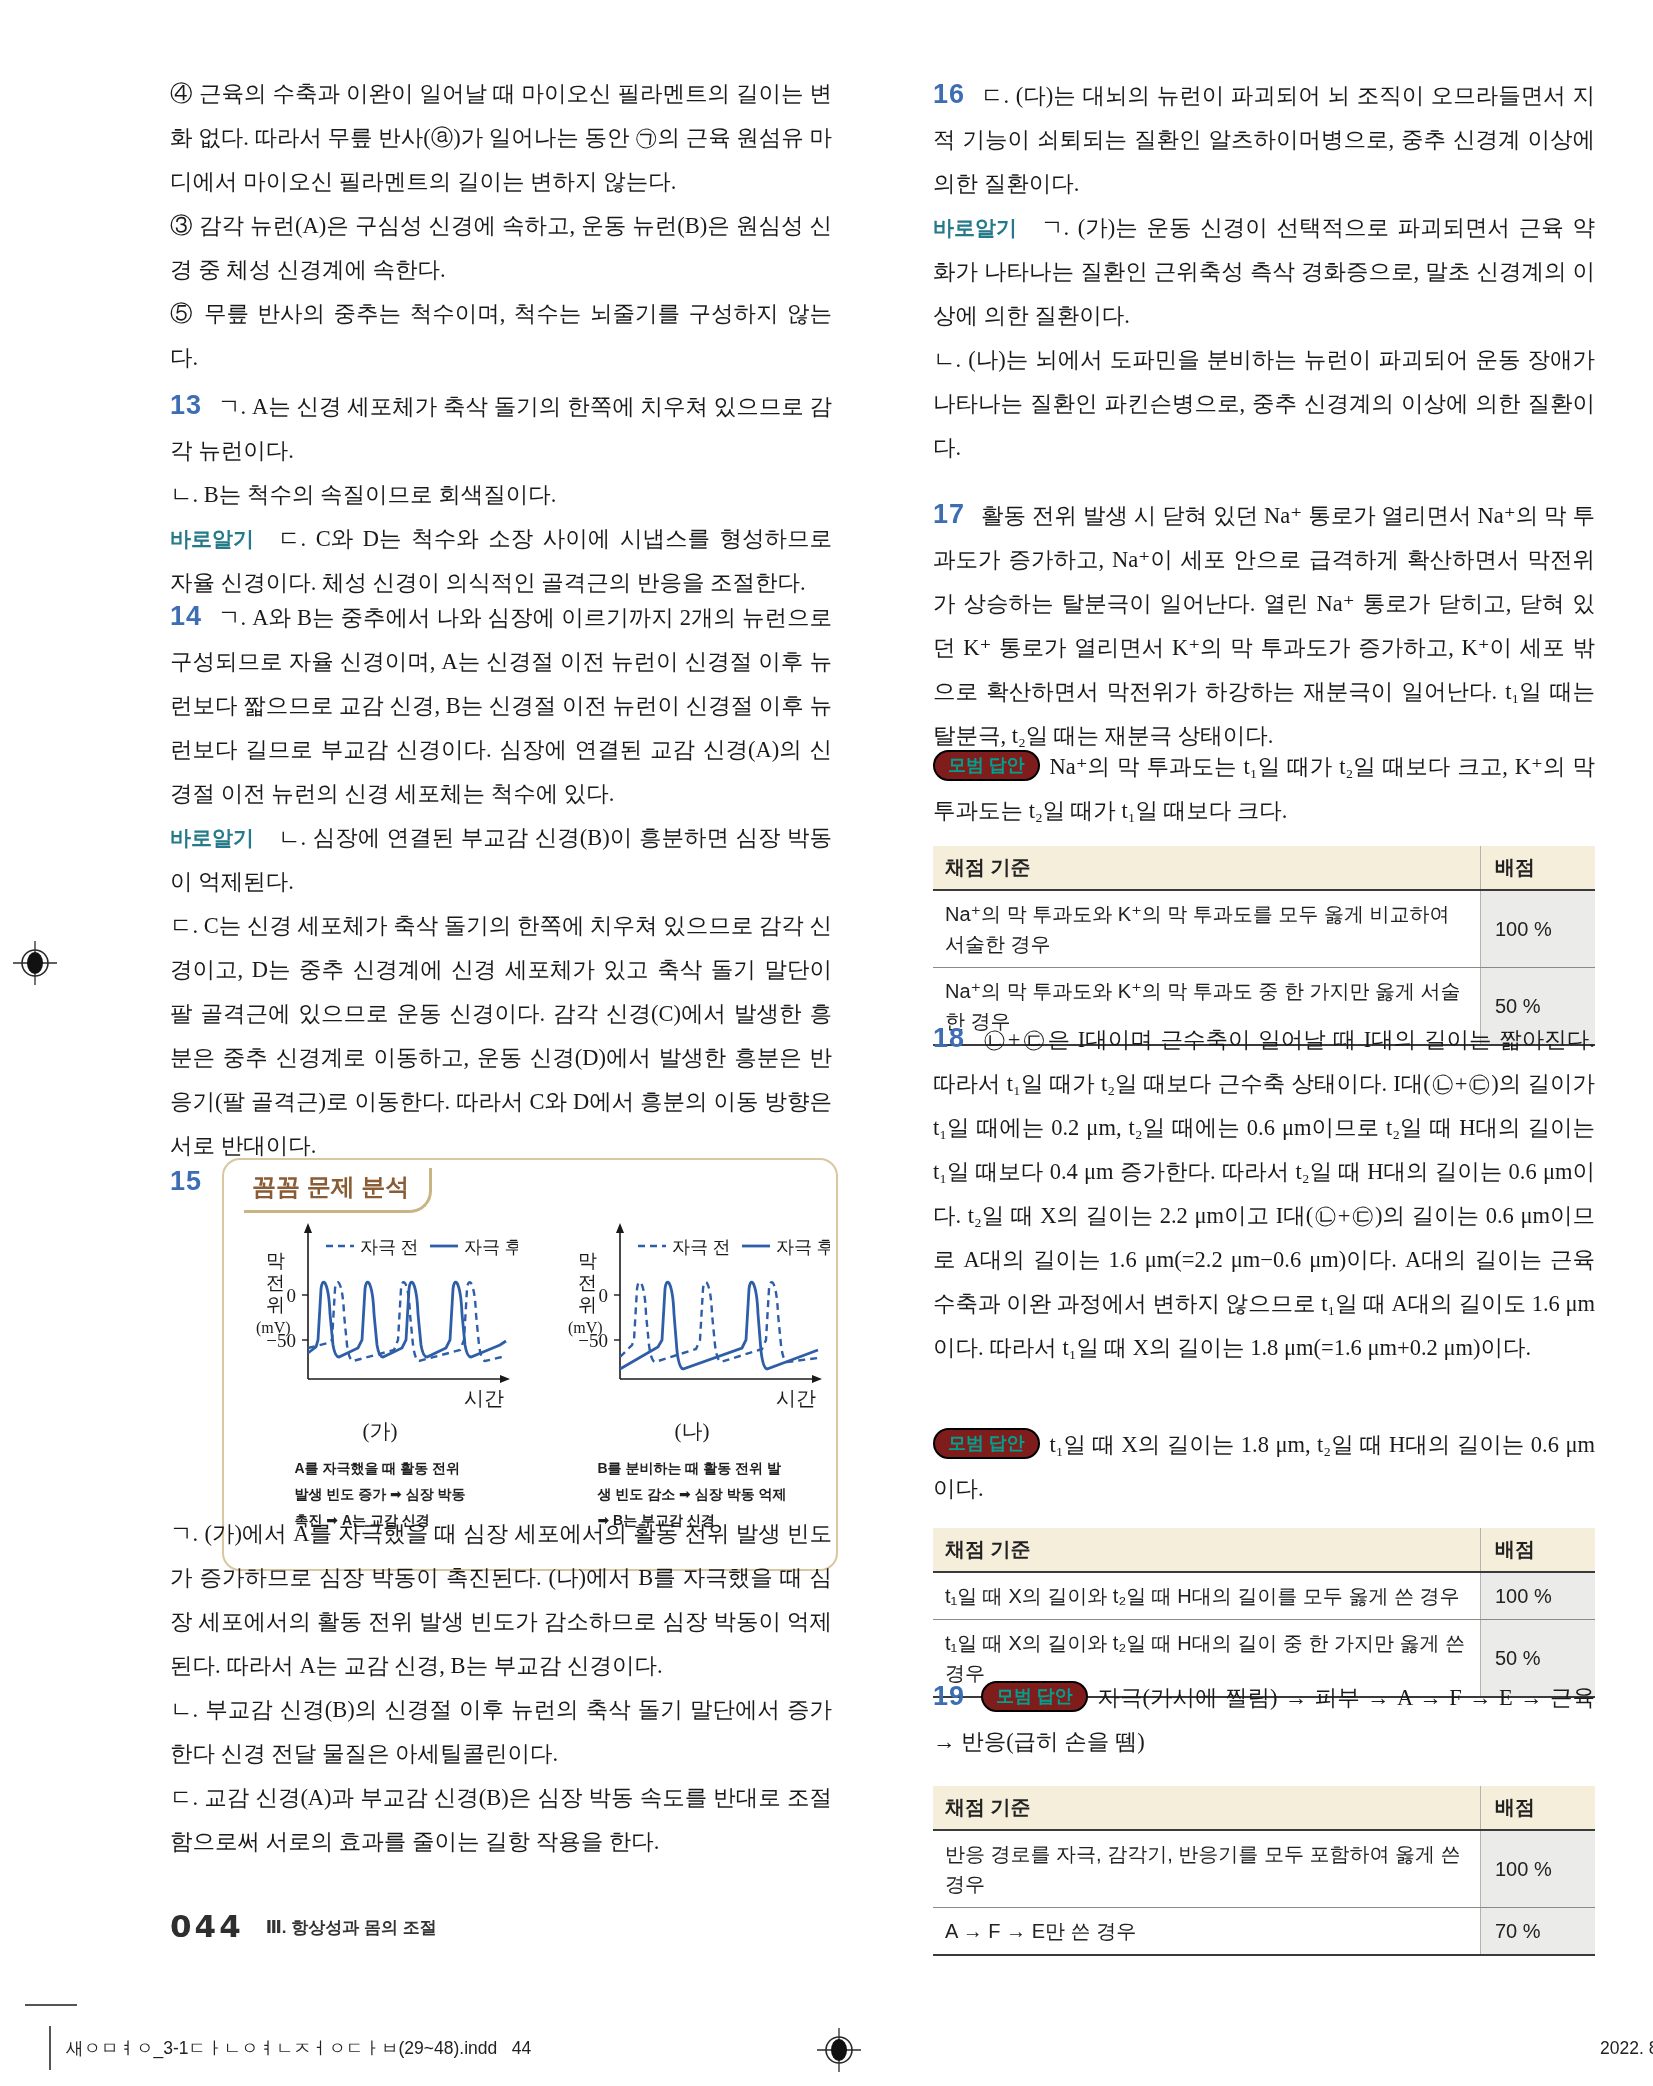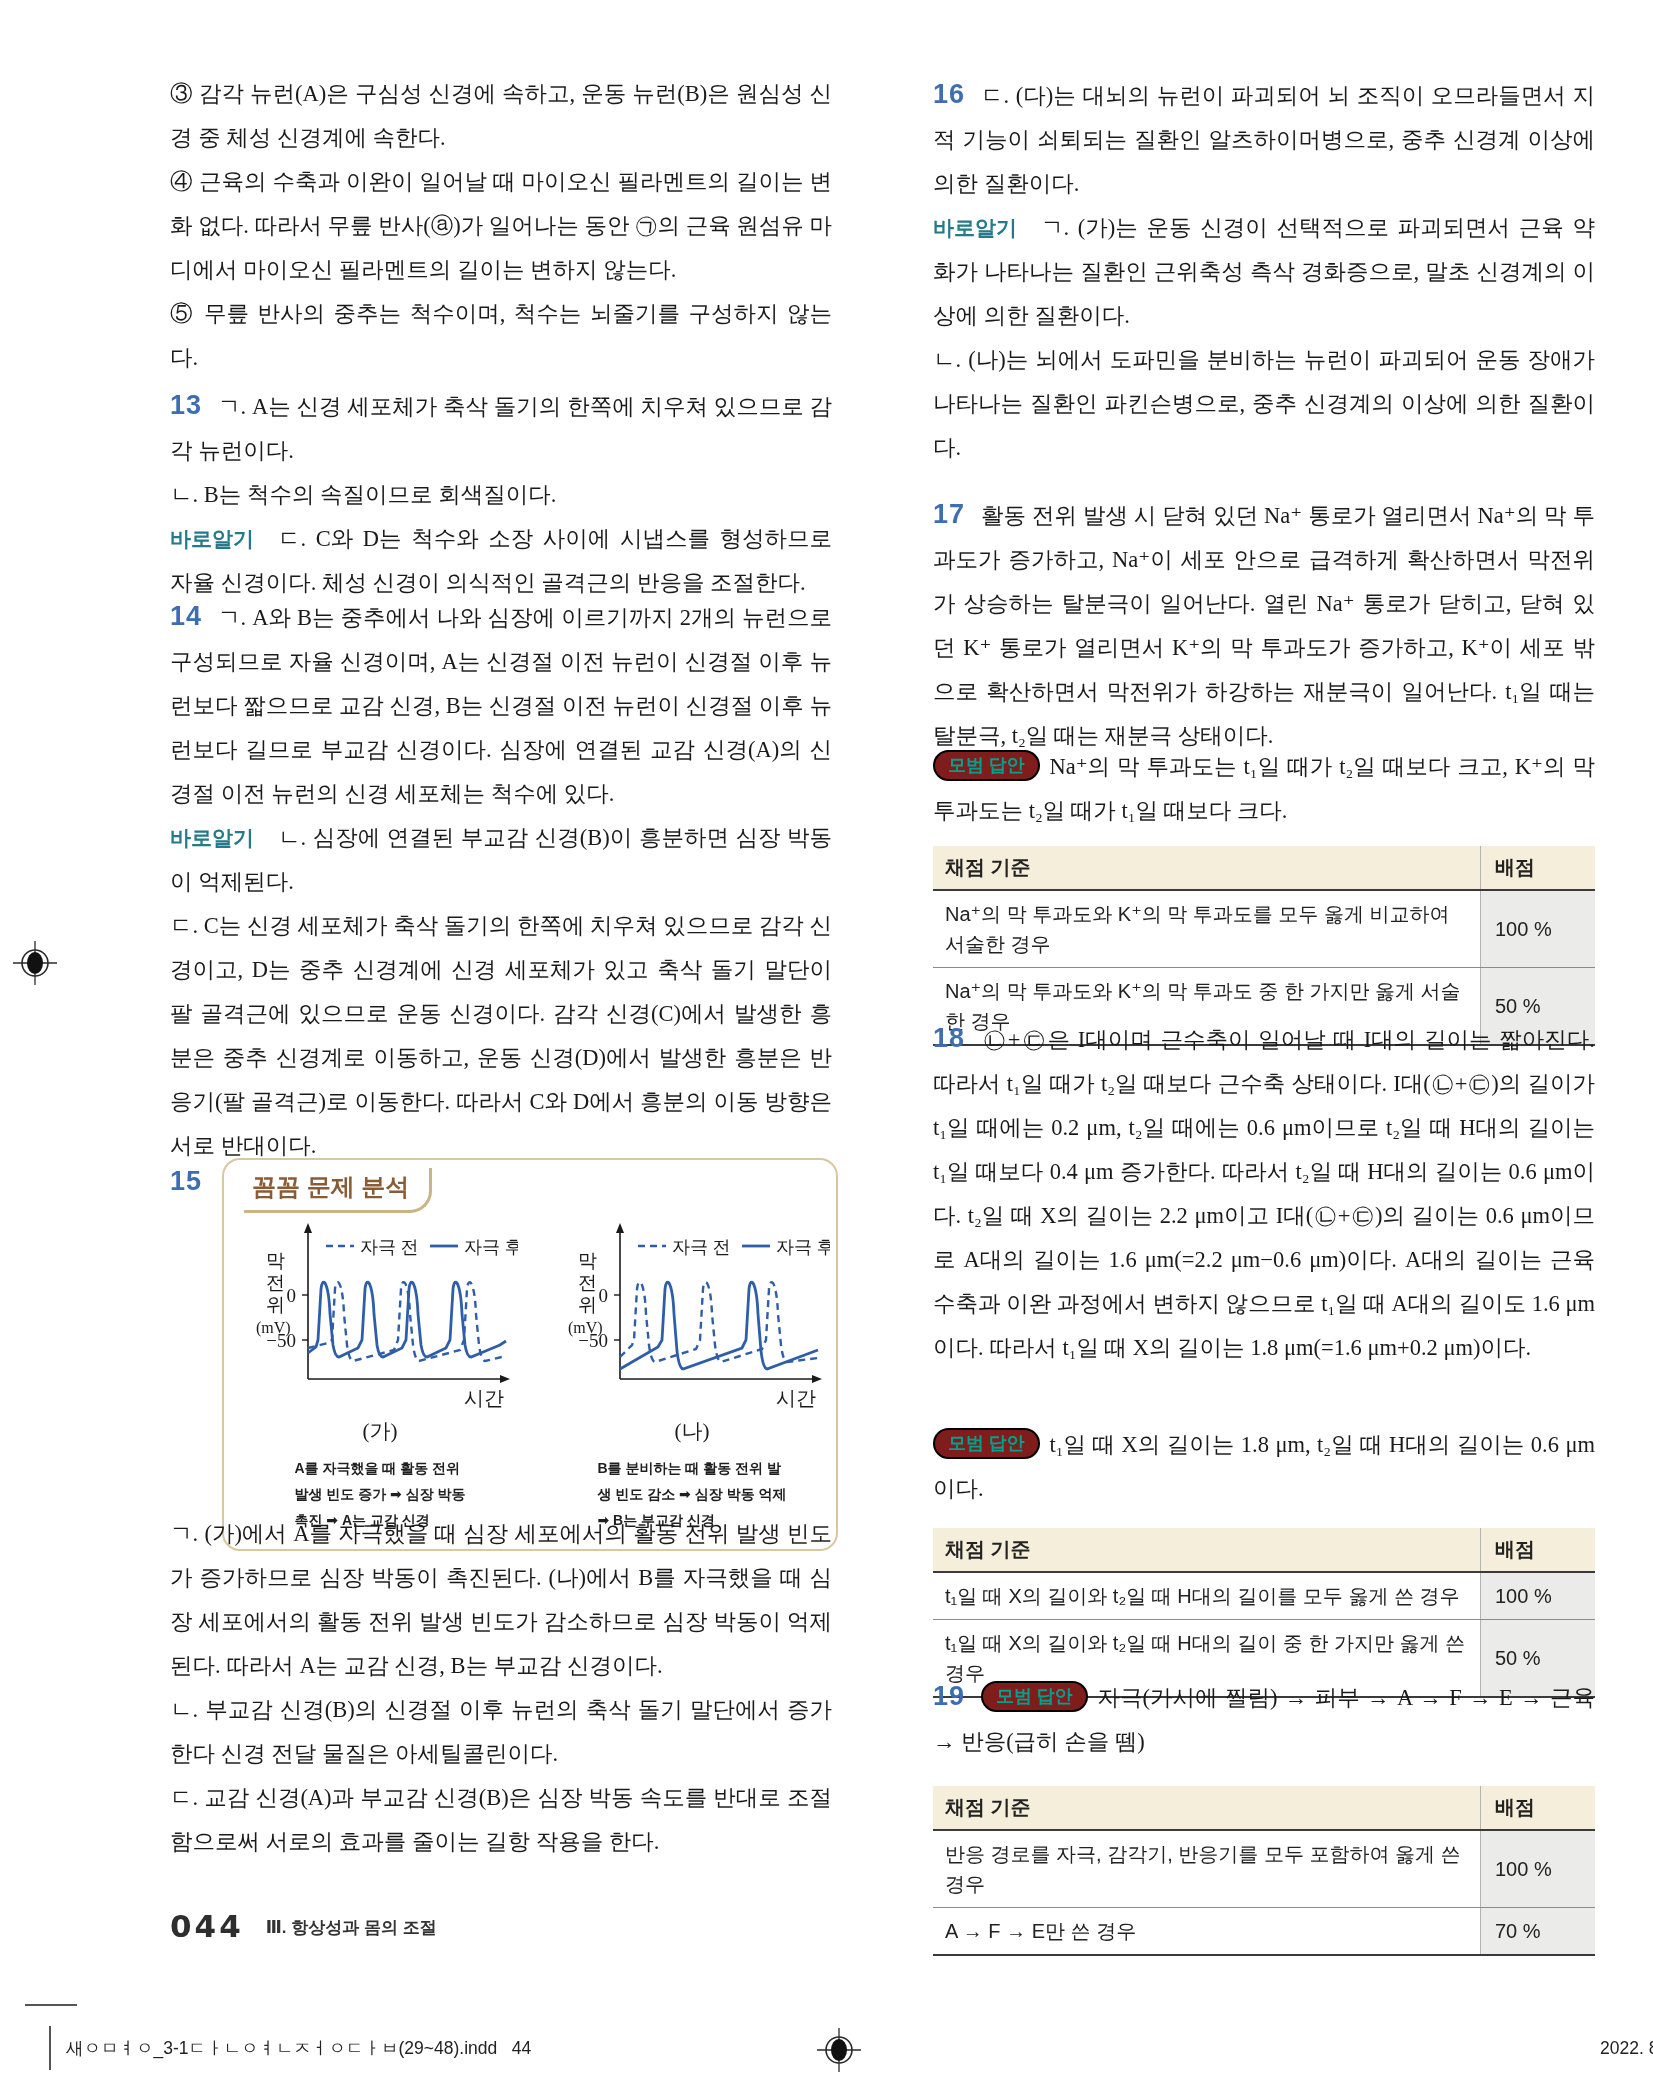--- a/index.html
+++ b/index.html
@@ -11,21 +11,21 @@
   .ansnum{font-family:"Liberation Sans","DejaVu Sans",sans-serif;font-weight:bold;
           color:#3d6db3;font-size:27px;margin-right:16px;letter-spacing:1px;}
   .baro{font-family:"Liberation Sans","DejaVu Sans",sans-serif;font-weight:bold;
         color:#257a8a;font-size:21px;margin-right:24px;}
   .badge{display:inline-block;border:2px solid #000000;color:#00a08e;background:#7f1d1d;
          border-radius:999px;font-family:Liberation Serif, serif;
          font-weight:bold;font-size:18px;line-height:22px;padding:2px 13px 3px;margin-right:10px;
          vertical-align:3px;}
   
   .kbox{position:absolute;left:52px;top:1158px;width:612px;border:2.5px solid #d9c7a1;
-        border-radius:18px;background:#fff;padding-bottom:8px;}
+        border-radius:18px;background:#fff;padding-bottom:28px;}
   .kbox-label{display:inline-block;margin:8px 0 0 20px;padding:3px 20px 7px 8px;
         color:#8a5c36;font-weight:bold;font-size:24px;
         font-family:"Liberation Sans","DejaVu Sans",sans-serif;
         border-bottom:3px solid #c9b584;border-right:3px solid #c9b584;
         border-bottom-right-radius:22px;}
   .charts{display:flex;justify-content:flex-start;gap:36px;padding:6px 6px 0 18px;}
   .chart{width:276px;}
   svg.plot{display:block;}
   .cap{text-align:center;font-size:21px;margin-top:2px;}
   .note{width:-moz-fit-content;width:fit-content;margin:10px auto 8px;
@@ -53,22 +53,22 @@
   .rule-v{position:absolute;background:#555;}
 </style>
 </head>
 <body>
 
 <div class="page">
 
   <div class="col" style="left:170px;top:0;">
 
     <div class="sec" style="top:72px;">
+      <p class="body">④ 근육의 수축과 이완이 일어날 때 마이오신 필라멘트의 길이는 변화 없다. 따라서 무릎 반사(ⓐ)가 일어나는 동안 ㉠의 근육 원섬유 마디에서 마이오신 필라멘트의 길이는 변하지 않는다.</p>
       <p class="body">③ 감각 뉴런(A)은 구심성 신경에 속하고, 운동 뉴런(B)은 원심성 신경 중 체성 신경계에 속한다.</p>
-      <p class="body">④ 근육의 수축과 이완이 일어날 때 마이오신 필라멘트의 길이는 변화 없다. 따라서 무릎 반사(ⓐ)가 일어나는 동안 ㉠의 근육 원섬유 마디에서 마이오신 필라멘트의 길이는 변하지 않는다.</p>
       <p class="body">⑤ 무릎 반사의 중추는 척수이며, 척수는 뇌줄기를 구성하지 않는다.</p>
     </div>
 
     <div class="sec" style="top:383px;">
       <p class="body"><span class="ansnum">13</span><span>ㄱ. A는 신경 세포체가 축삭 돌기의 한쪽에 치우쳐 있으므로 감각 뉴런이다.</span></p>
       <p class="body">ㄴ. B는 척수의 속질이므로 회색질이다.</p>
       <p class="body"><span class="baro">바로알기</span><span>ㄷ. C와 D는 척수와 소장 사이에 시냅스를 형성하므로 자율 신경이다. 체성 신경이 의식적인 골격근의 반응을 조절한다.</span></p>
     </div>
 
     <div class="sec" style="top:594px;">

